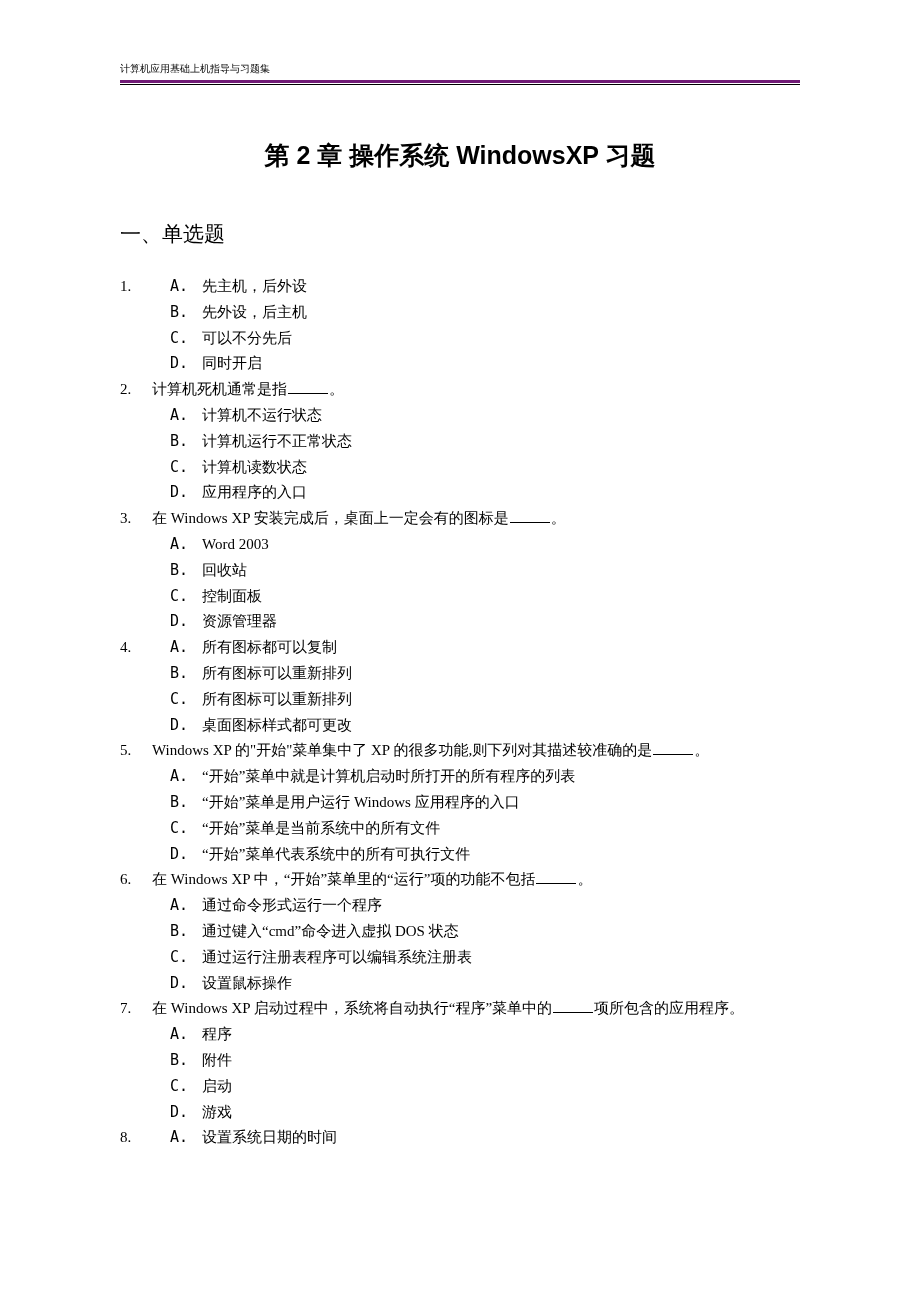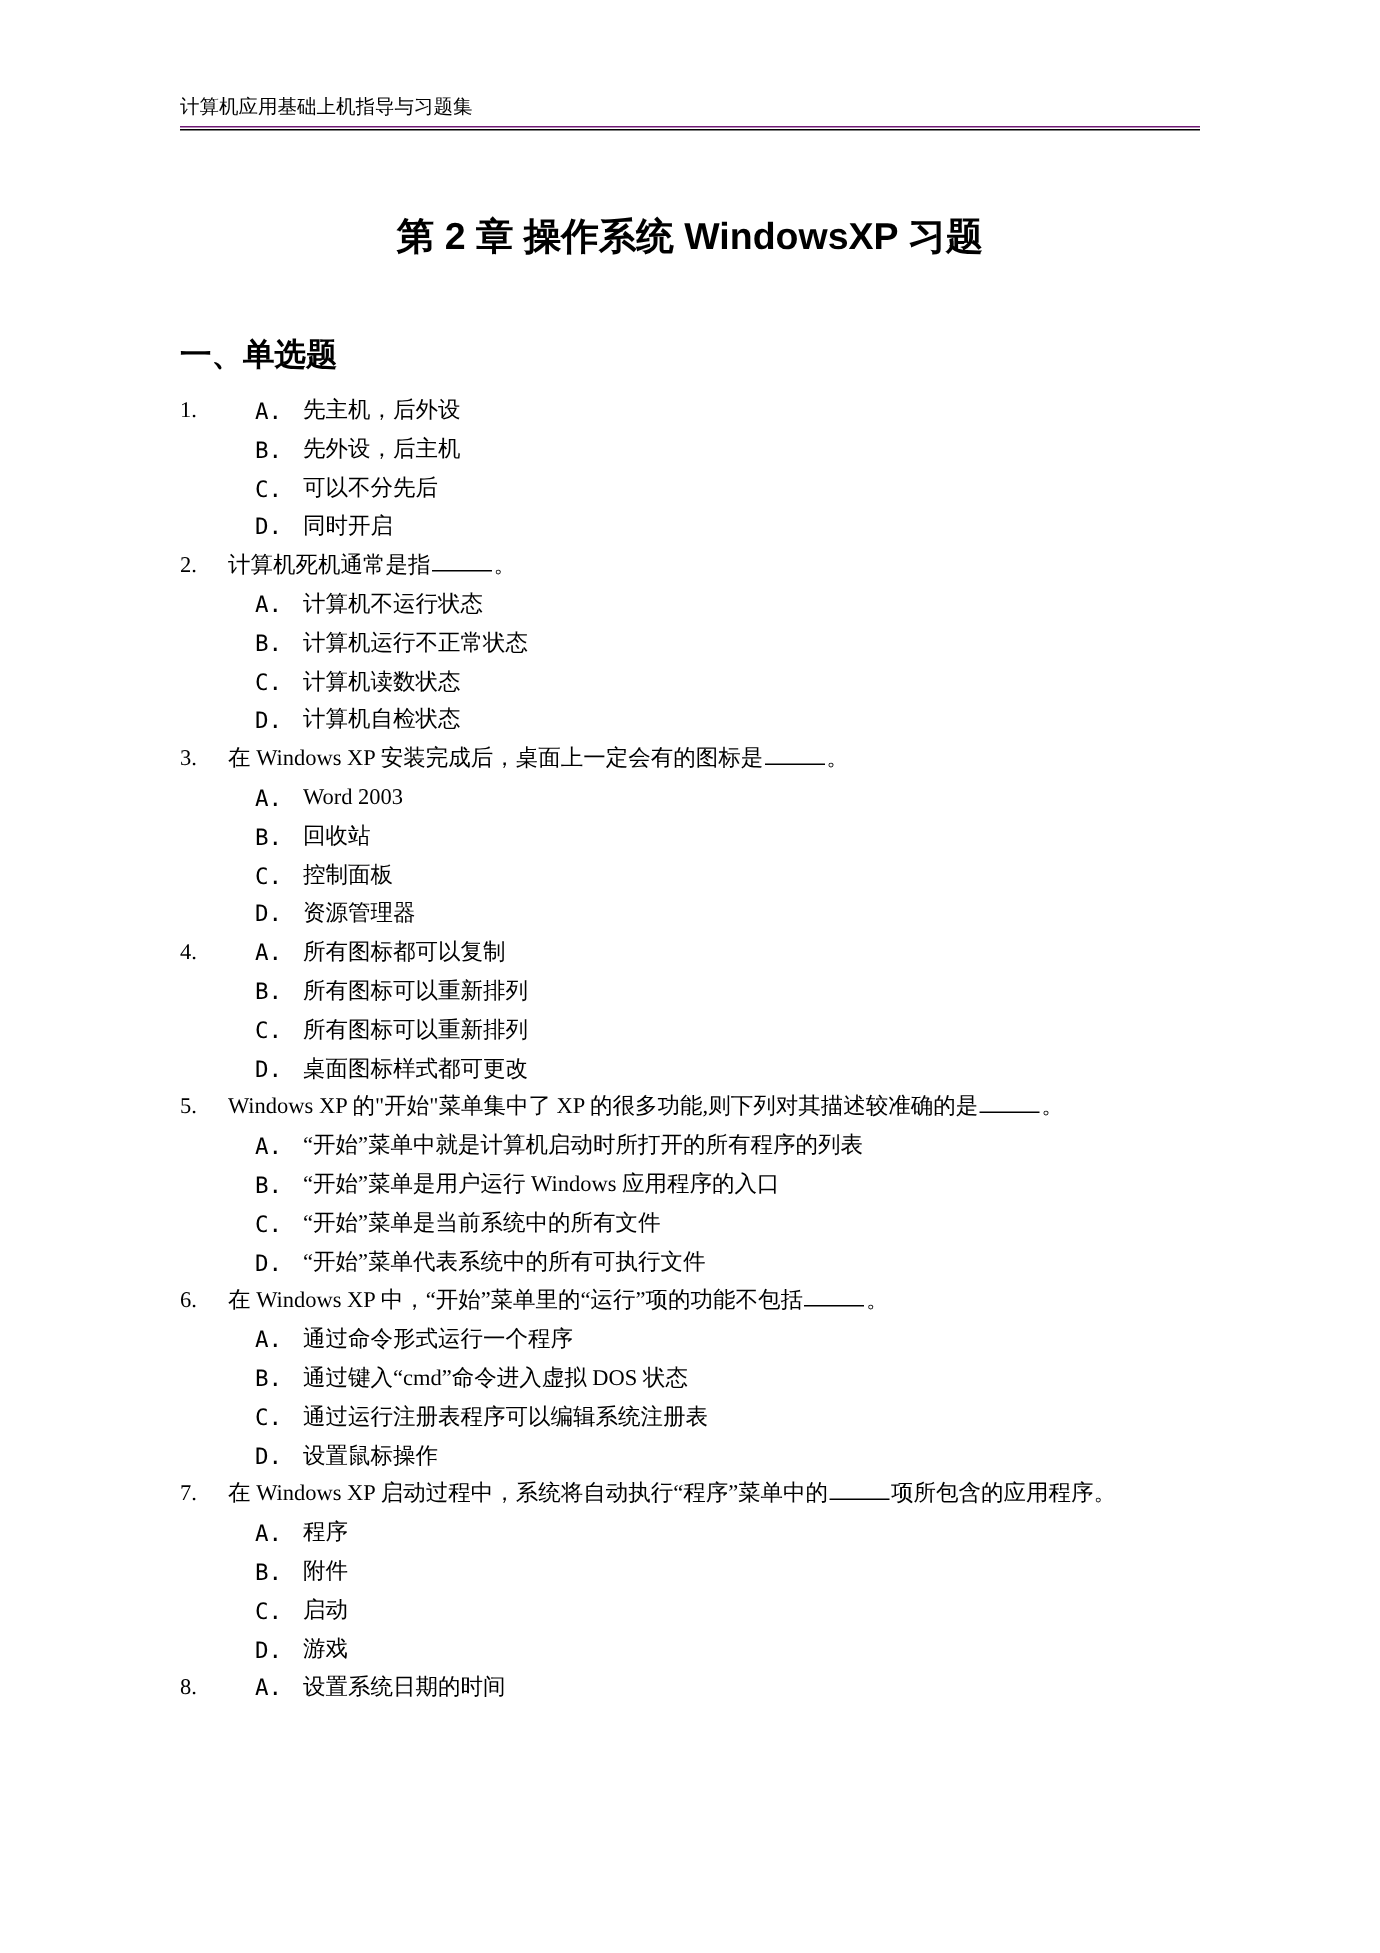--- a/index.html
+++ b/index.html
@@ -11,41 +11,41 @@
     background: #ffffff;
     width: 920px;
     min-height: 1302px;
     font-family: "SimSun", "宋体", serif;
     color: #000;
   }
   .page {
     padding: 62px 120px 60px 120px;
   }
   .running-header {
-    font-size: 13px;
+    font-size: 10px;
     padding-bottom: 4px;
-    border-bottom: 1px solid #701a75;
+    border-bottom: 3px solid #701a75;
     margin-bottom: 1px;
   }
   .running-header-line2 {
     border-bottom: 1px solid #000;
     margin-bottom: 54px;
   }
   .chapter-title {
     text-align: center;
     font-family: "SimHei", "黑体", sans-serif;
     font-size: 25px;
     font-weight: bold;
     margin-bottom: 48px;
   }
   .section-title {
     font-family: "SimSun", "宋体", serif;
     font-size: 21px;
-    font-weight: bold;
-    margin-bottom: 12px;
+    font-weight: normal;
+    margin-bottom: 26px;
   }
   .questions {
     font-size: 15px;
     line-height: 1.72;
   }
   .question {
     display: flex;
     margin-bottom: 0;
   }
   .qnum {
@@ -124,21 +124,21 @@
             <div class="opt">
               <div class="opt-label">B.</div>
               <div>计算机运行不正常状态</div>
             </div>
             <div class="opt">
               <div class="opt-label">C.</div>
               <div>计算机读数状态</div>
             </div>
             <div class="opt">
               <div class="opt-label">D.</div>
-              <div>计算机自检状态</div>
+              <div>应用程序的入口</div>
             </div>
           </div>
         </div>
       </div>
       <div class="question">
         <div class="qnum">3.</div>
         <div class="qbody">
           <div class="stem">在 Windows XP 安装完成后，桌面上一定会有的图标是<span class="blank"></span>。</div>
           <div class="options">
             <div class="opt">

